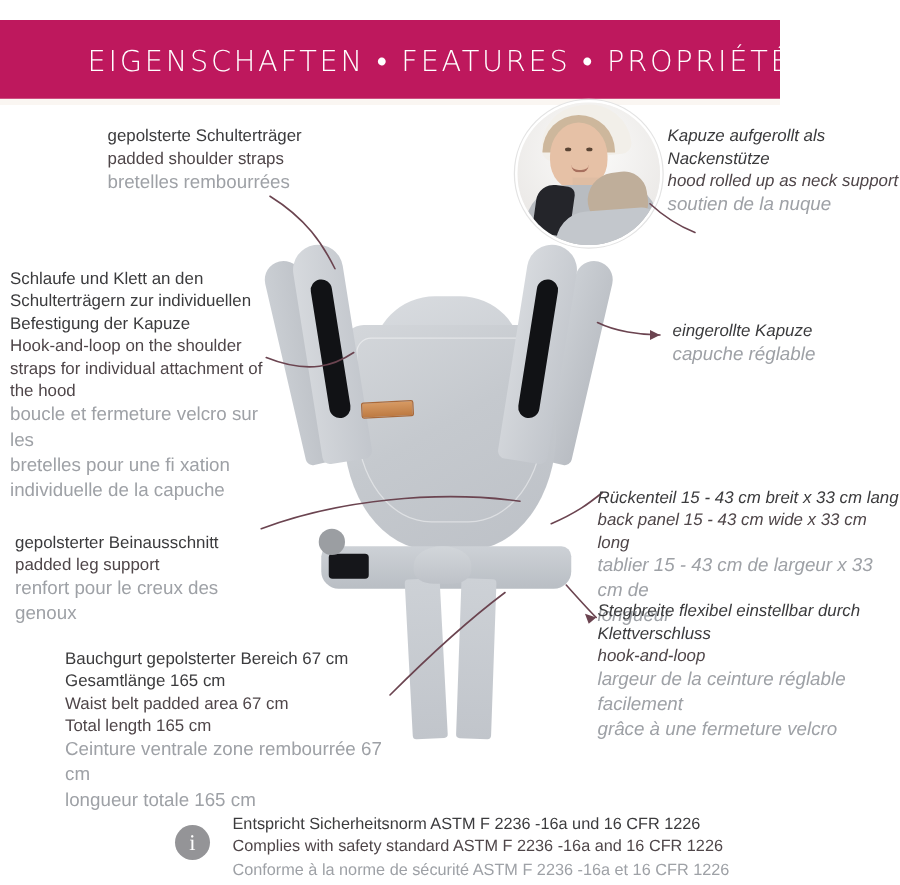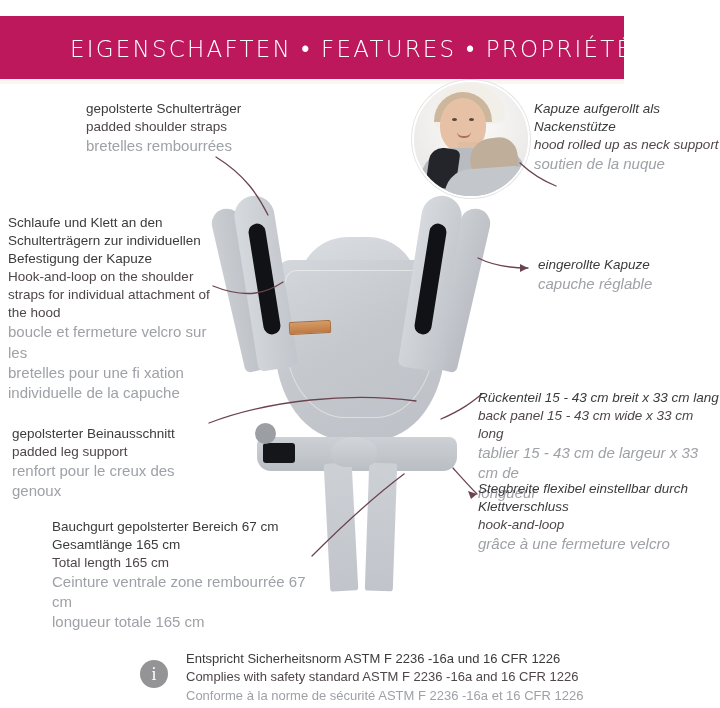--- a/index.html
+++ b/index.html
@@ -264,20 +264,21 @@
 
   <div class="callout" style="left:12px; top:425px; width:215px;">
     <div class="line-de">gepolsterter Beinausschnitt</div>
     <div class="line-en">padded leg support</div>
     <div class="line-fr">renfort pour le creux des genoux</div>
   </div>
 
   <div class="callout" style="left:52px; top:518px; width:260px;">
     <div class="line-de">Bauchgurt gepolsterter Bereich 67 cm</div>
     <div class="line-de">Gesamtlänge 165 cm</div>
+    <div class="line-en">Waist belt padded area 67 cm</div>
     <div class="line-en">Total length 165 cm</div>
     <div class="line-fr">Ceinture ventrale zone rembourrée 67 cm</div>
     <div class="line-fr">longueur totale 165 cm</div>
   </div>
 
   <div class="callout right" style="left:534px; top:100px; width:186px;">
     <div class="line-de">Kapuze aufgerollt als</div>
     <div class="line-de">Nackenstütze</div>
     <div class="line-en">hood rolled up as neck support</div>
     <div class="line-fr">soutien de la nuque</div>
@@ -292,20 +293,21 @@
     <div class="line-de">Rückenteil 15 - 43 cm breit x 33 cm lang</div>
     <div class="line-en">back panel 15 - 43 cm wide x 33 cm long</div>
     <div class="line-fr">tablier 15 - 43 cm de largeur x 33 cm de</div>
     <div class="line-fr">longueur</div>
   </div>
 
   <div class="callout right" style="left:478px; top:480px; width:242px;">
     <div class="line-de">Stegbreite flexibel einstellbar durch</div>
     <div class="line-de">Klettverschluss</div>
     <div class="line-en">hook-and-loop</div>
+    <div class="line-fr">largeur de la ceinture réglable facilement</div>
     <div class="line-fr">grâce à une fermeture velcro</div>
   </div>
 
   <div class="footer-info">
     <div class="info-badge">
       <span class="glyph">i</span>
     </div>
     <div class="footer-lines">
       <div class="line-de">Entspricht Sicherheitsnorm ASTM F 2236 -16a und 16 CFR 1226</div>
       <div class="line-en">Complies with safety standard ASTM F 2236 -16a and 16 CFR 1226</div>

